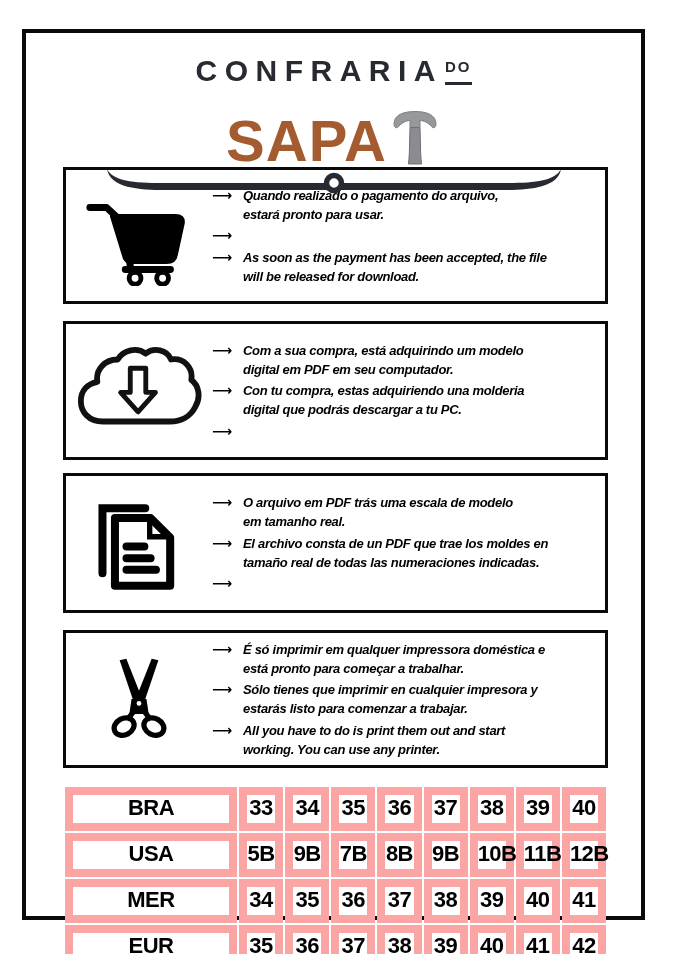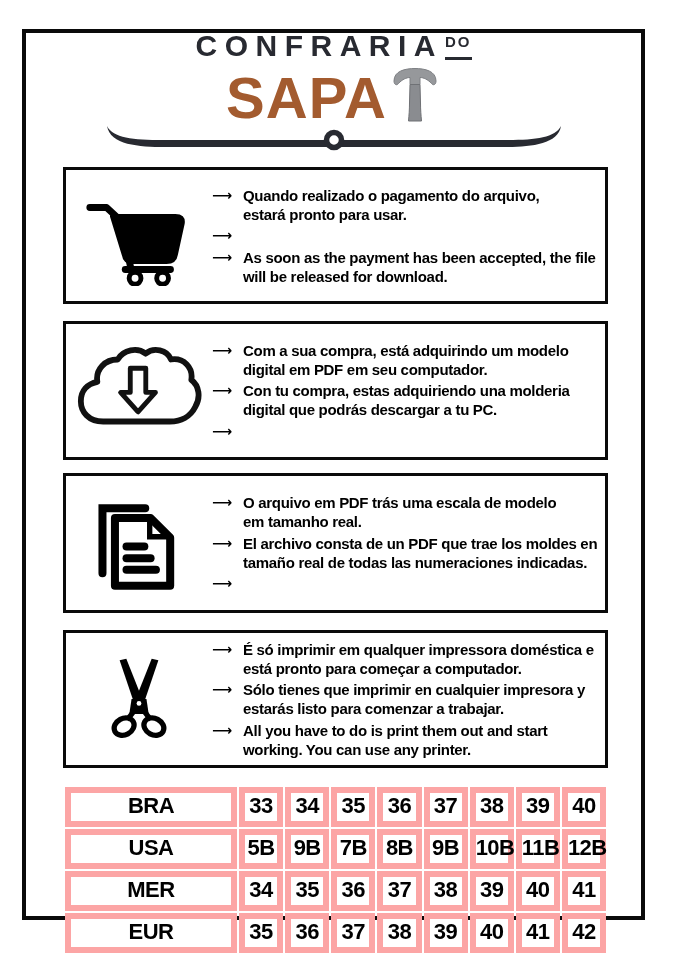--- a/index.html
+++ b/index.html
@@ -7,33 +7,33 @@
   body {
     width:674px; height:954px; position:relative; overflow:hidden;
     font-family:"Liberation Sans", sans-serif; color:#000;
   }
   .frame {
     position:absolute; left:22px; top:29px; width:623px; height:891px;
     border:4px solid #0a0a0a; background:#fff;
   }
 
   
-  .logo { position:absolute; top:0; left:0; right:0; text-align:center; }
+  .logo { position:absolute; top:25px; left:0; right:0; text-align:center; }
   .logo-top { line-height:26px; white-space:nowrap; }
   .brand-word {
     font-size:30px; font-weight:bold; letter-spacing:7.5px; color:#282a31;
   }
   .brand-suffix {
     display:inline-block; font-size:15px; font-weight:bold; letter-spacing:2px;
     color:#282a31; border-bottom:3.5px solid #282a31; padding-bottom:2px;
     transform:translateY(-9px); margin-left:2px;
   }
   .logo-main {
     display:flex; justify-content:center; align-items:flex-start;
-    height:58px; margin-top:0;
+    height:58px; margin-top:18px;
   }
   .logo-main span {
     font-size:58px; font-weight:bold; line-height:58px; letter-spacing:1px;
     color:#a35b2f;
   }
   .hammer { width:50px; height:56px; margin:-2px 1px 0 3px; position:relative; z-index:2; }
   .swoosh { display:block; margin:-3px auto 0; position:relative; z-index:1; }
 
   
   .box {
@@ -42,32 +42,33 @@
     display:flex; align-items:center;
   }
   .icon-col { width:146px; flex:none; display:flex; justify-content:center; align-items:center; }
   .text-col { flex:1; padding:6px 4px 6px 0; }
   .bullet { display:flex; align-items:flex-start; margin:2.5px 0; }
   .arr {
     width:31px; flex:none; font-family:"DejaVu Sans", sans-serif;
     font-size:14px; font-weight:bold; line-height:19px;
   }
   .bt {
-    white-space:pre; font-size:15px; font-weight:bold; line-height:19px;
+    white-space:pre; font-size:13px; font-weight:bold; line-height:19px;
     letter-spacing:-0.3px;
+    font-style:italic;
   }
 
   
   .size-table {
     position:absolute; left:37px; top:752px; width:545px;
     border-collapse:separate; border-spacing:2.5px;
     table-layout:fixed;
   }
   .size-table td {
-    border:6px solid #fca5a5; text-align:center; vertical-align:middle;
+    border:8px solid #fca5a5; text-align:center; vertical-align:middle;
     font-size:22px; font-weight:bold; height:29px; padding:0 0 2px 0;
     letter-spacing:-0.5px; background:#fff;
   }
   .size-table td.lbl { width:172px; }
 </style>
 </head>
 <body>
 
 <div class="frame">
 
@@ -182,21 +183,21 @@
         <path d="M63,74 L71,84" stroke="#000" stroke-width="7"></path>
         <circle cx="55" cy="62" r="3.2" fill="#fff"></circle>
         <ellipse cx="35" cy="93" rx="14" ry="11" transform="rotate(-28 35 93)" fill="none" stroke="#000" stroke-width="7"></ellipse>
         <ellipse cx="75" cy="93" rx="14" ry="11" transform="rotate(28 75 93)" fill="none" stroke="#000" stroke-width="7"></ellipse>
       </svg>
     </div>
     <div class="text-col">
       <div class="bullet">
           <span class="arr">⟶</span>
           <div class="bt">É só imprimir em qualquer impressora doméstica e
-está pronto para começar a computador.</div>
+está pronto para começar a trabalhar.</div>
         </div>
       <div class="bullet">
           <span class="arr">⟶</span>
           <div class="bt">Sólo tienes que imprimir en cualquier impresora y
 estarás listo para comenzar a trabajar.</div>
         </div>
       <div class="bullet">
           <span class="arr">⟶</span>
           <div class="bt">All you have to do is print them out and start
 working. You can use any printer.</div>

